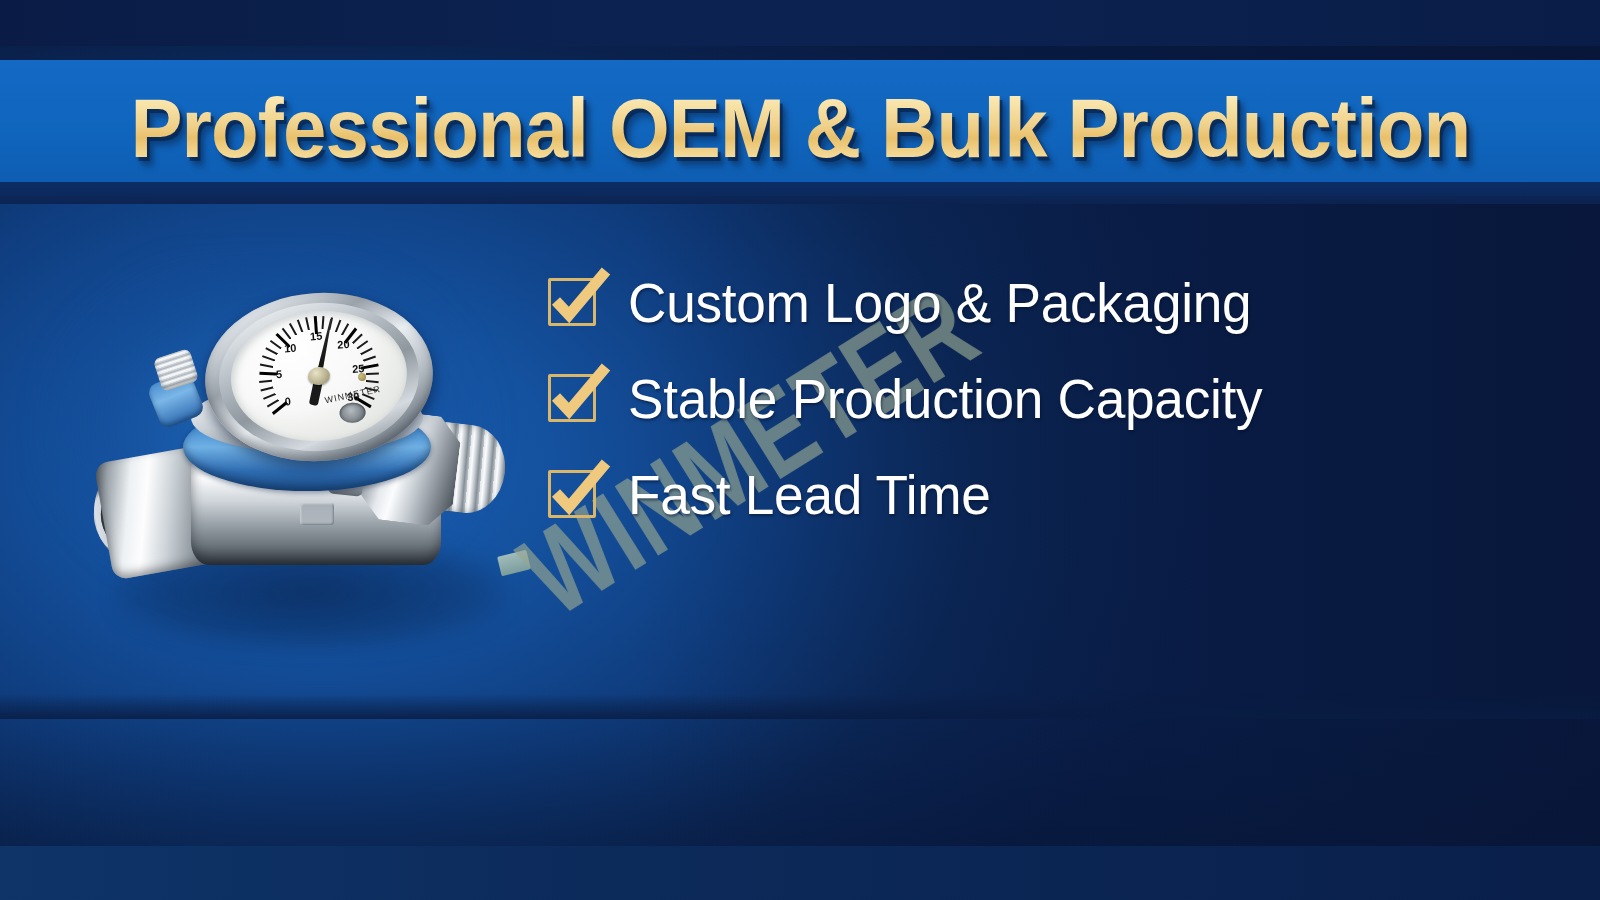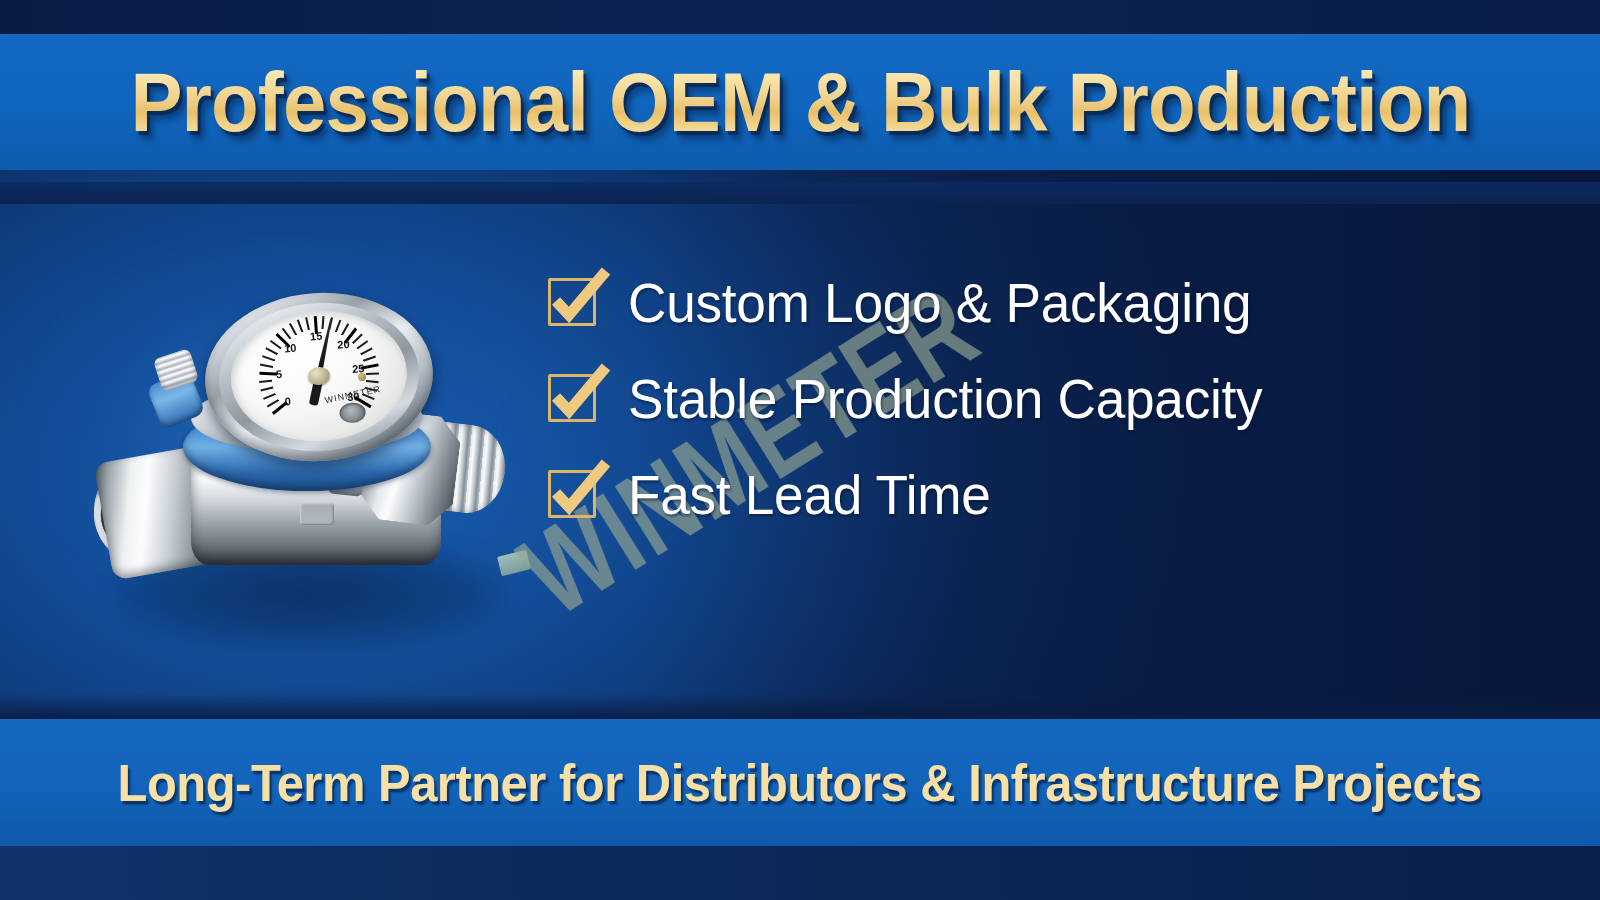--- a/index.html
+++ b/index.html
@@ -35,21 +35,21 @@
 
   
   .strip-top-navy {
     position: absolute;
     left: 0; top: 0;
     width: 100%; height: 46px;
     background: linear-gradient(to right, #0a1c46 0%, #0c2352 45%, #0a1d48 100%);
   }
   .band-title {
     position: absolute;
-    left: 0; top: 34px;
+    left: 0; top: 60px;
     width: 100%; height: 136px;
     background: linear-gradient(to bottom, #1369c4 0%, #1065bd 50%, #0d5cb0 100%);
     display: flex;
     align-items: center;
     justify-content: center;
   }
   .strip-under-title {
     position: absolute;
     left: 0; top: 182px;
     width: 100%; height: 22px;
@@ -599,18 +599,15 @@
       </div>
     </div>
 
   <div class="strip-top-navy"></div>
   <div class="band-title">
     <div class="title-text">Professional OEM &amp; Bulk Production</div>
   </div>
   <div class="strip-under-title"></div>
 
   <div class="strip-above-bottom"></div>
-  <div class="band-bottom">
-    <div class="subtitle-text">Long-Term Partner for Distributors &amp; Infrastructure Projects</div>
-  </div>
   <div class="strip-bottom-navy"></div>
 
 </div>
 
 </body></html>

